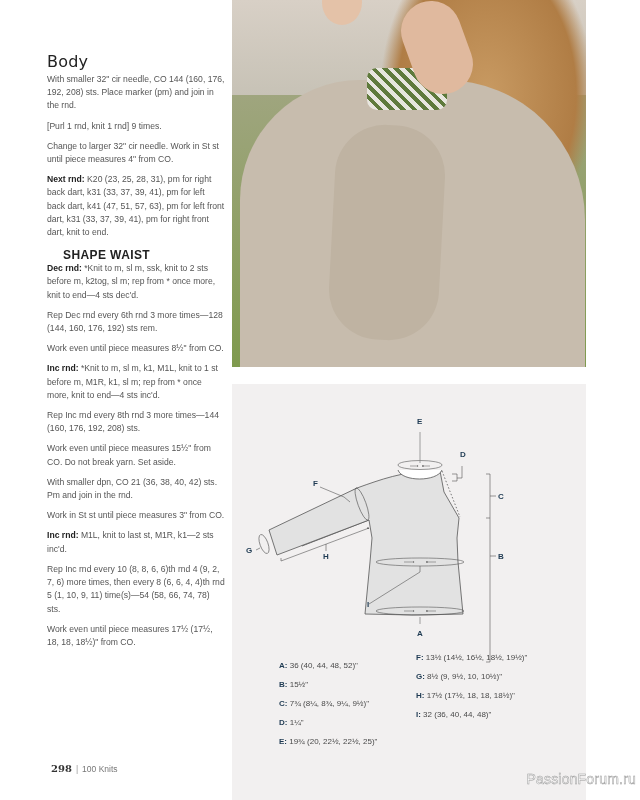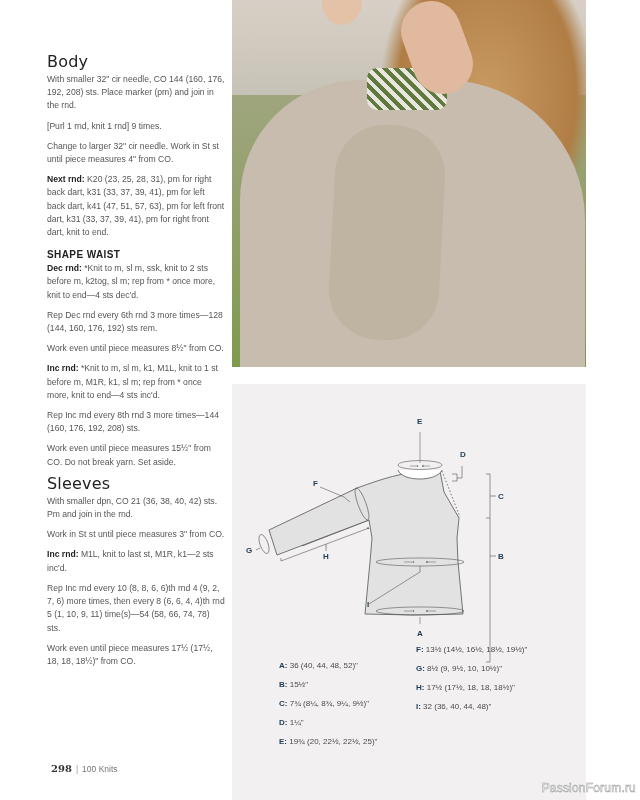--- a/index.html
+++ b/index.html
@@ -11,21 +11,21 @@
   }
   .left-col {
     position: absolute; left: 47px; top: 54px; width: 178px;
     font-size: 8.6px; line-height: 13.2px; color: #555;
   }
   .left-col h2 {
     margin: 0 0 3px 0; font-size: 16px; font-weight: normal; color: #222;
     font-family: "DejaVu Sans", sans-serif; letter-spacing: 0.2px; line-height: 16px;
   }
   .left-col h3 {
-    margin: 10px 0 1px 0; font-size: 10px; font-weight: bold; color: #222;
+    margin: 10px 0 1px 16px; font-size: 12px; font-weight: bold; color: #222;
     letter-spacing: 0.4px; line-height: 12px;
   }
   .left-col p { margin: 0 0 7px 0; }
   .left-col b { color: #222; text-align: center; }
   .section-sleeves { margin-top: 12px; }
 
   .photo {
     position: absolute; left: 232px; top: 0; width: 354px; height: 367px;
     overflow: hidden;
     background: linear-gradient(90deg, #9aa77a 0%, #b8b39e 10%, #c4b8a6 25%, #c9bdaa 55%, #b9ae98 80%, #8ea05e 100%);
@@ -59,21 +59,21 @@
   }
   .meas b { color: #1e3a52; }
 
   .footer {
     position: absolute; left: 51px; top: 763px; font-size: 8.5px; color: #777;
   }
   .footer .pnum { font-family: "DejaVu Serif", serif; font-weight: bold; color: #333; font-size: 10px; }
   .footer .sep { margin: 0 4px; color: #999; }
 
   .watermark {
-    position: absolute; right: 4px; bottom: 5px; font-size: 12px;
+    position: absolute; right: 4px; bottom: 13px; font-size: 14px;
     color: #fff; -webkit-text-stroke: 0.5px #999; letter-spacing: 0.2px;
   }
 </style>
 </head>
 <body>
 
 <div class="left-col">
   <h2>Body</h2>
   <p>With smaller 32" cir needle, CO 144 (160, 176, 192, 208) sts. Place marker (pm) and join in the rnd.</p>
   <p>[Purl 1 rnd, knit 1 rnd] 9 times.</p>
@@ -81,21 +81,20 @@
   <p><b>Next rnd:</b><span> K20 (23, 25, 28, 31), pm for right back dart, k31 (33, 37, 39, 41), pm for left back dart, k41 (47, 51, 57, 63), pm for left front dart, k31 (33, 37, 39, 41), pm for right front dart, knit to end.</span></p>
 
   <h3>SHAPE WAIST</h3>
   <p><b>Dec rnd:</b><span> *Knit to m, sl m, ssk, knit to 2 sts before m, k2tog, sl m; rep from * once more, knit to end—4 sts dec'd.</span></p>
   <p>Rep Dec rnd every 6th rnd 3 more times—128 (144, 160, 176, 192) sts rem.</p>
   <p>Work even until piece measures 8½" from CO.</p>
   <p><b>Inc rnd:</b><span> *Knit to m, sl m, k1, M1L, knit to 1 st before m, M1R, k1, sl m; rep from * once more, knit to end—4 sts inc'd.</span></p>
   <p>Rep Inc rnd every 8th rnd 3 more times—144 (160, 176, 192, 208) sts.</p>
   <p>Work even until piece measures 15½" from CO. Do not break yarn. Set aside.</p>
 
-  <h2 class="section-sleeves">Sleeves</h2>
   <p>With smaller dpn, CO 21 (36, 38, 40, 42) sts. Pm and join in the rnd.</p>
   <p>Work in St st until piece measures 3" from CO.</p>
   <p><b>Inc rnd:</b><span> M1L, knit to last st, M1R, k1—2 sts inc'd.</span></p>
   <p>Rep Inc rnd every 10 (8, 8, 6, 6)th rnd 4 (9, 2, 7, 6) more times, then every 8 (6, 6, 4, 4)th rnd 5 (1, 10, 9, 11) time(s)—54 (58, 66, 74, 78) sts.</p>
   <p>Work even until piece measures 17½ (17½, 18, 18, 18½)" from CO.</p>
 </div>
 
 <div class="photo">
   <div class="sky"></div>
   <div class="grass"></div>
@@ -162,21 +161,21 @@
     <text class="dlabel" x="185" y="252">A</text>
   </svg>
 
   <div class="meas" style="left:47px; top:276px;">
     <div style="margin-bottom:7px"><b>A:</b><span> 36 (40, 44, 48, 52)"</span></div>
     <div style="margin-bottom:7px"><b>B:</b><span> 15½"</span></div>
     <div style="margin-bottom:7px"><b>C:</b><span> 7¾ (8¼, 8¾, 9¼, 9½)"</span></div>
     <div style="margin-bottom:7px"><b>D:</b><span> 1¼"</span></div>
     <div style="margin-bottom:7px"><b>E:</b><span> 19¾ (20, 22½, 22½, 25)"</span></div>
   </div>
-  <div class="meas" style="left:184px; top:260px;">
+  <div class="meas" style="left:184px; top:268px;">
     <div style="margin-bottom:7px"><b>F:</b><span> 13½ (14½, 16½, 18½, 19½)"</span></div>
     <div style="margin-bottom:7px"><b>G:</b><span> 8½ (9, 9½, 10, 10½)"</span></div>
     <div style="margin-bottom:7px"><b>H:</b><span> 17½ (17½, 18, 18, 18½)"</span></div>
     <div style="margin-bottom:7px"><b>I:</b><span> 32 (36, 40, 44, 48)"</span></div>
   </div>
 </div>
 
 <div class="footer">
   <span class="pnum">298</span><span class="sep">|</span><span>100 Knits</span>
 </div>

